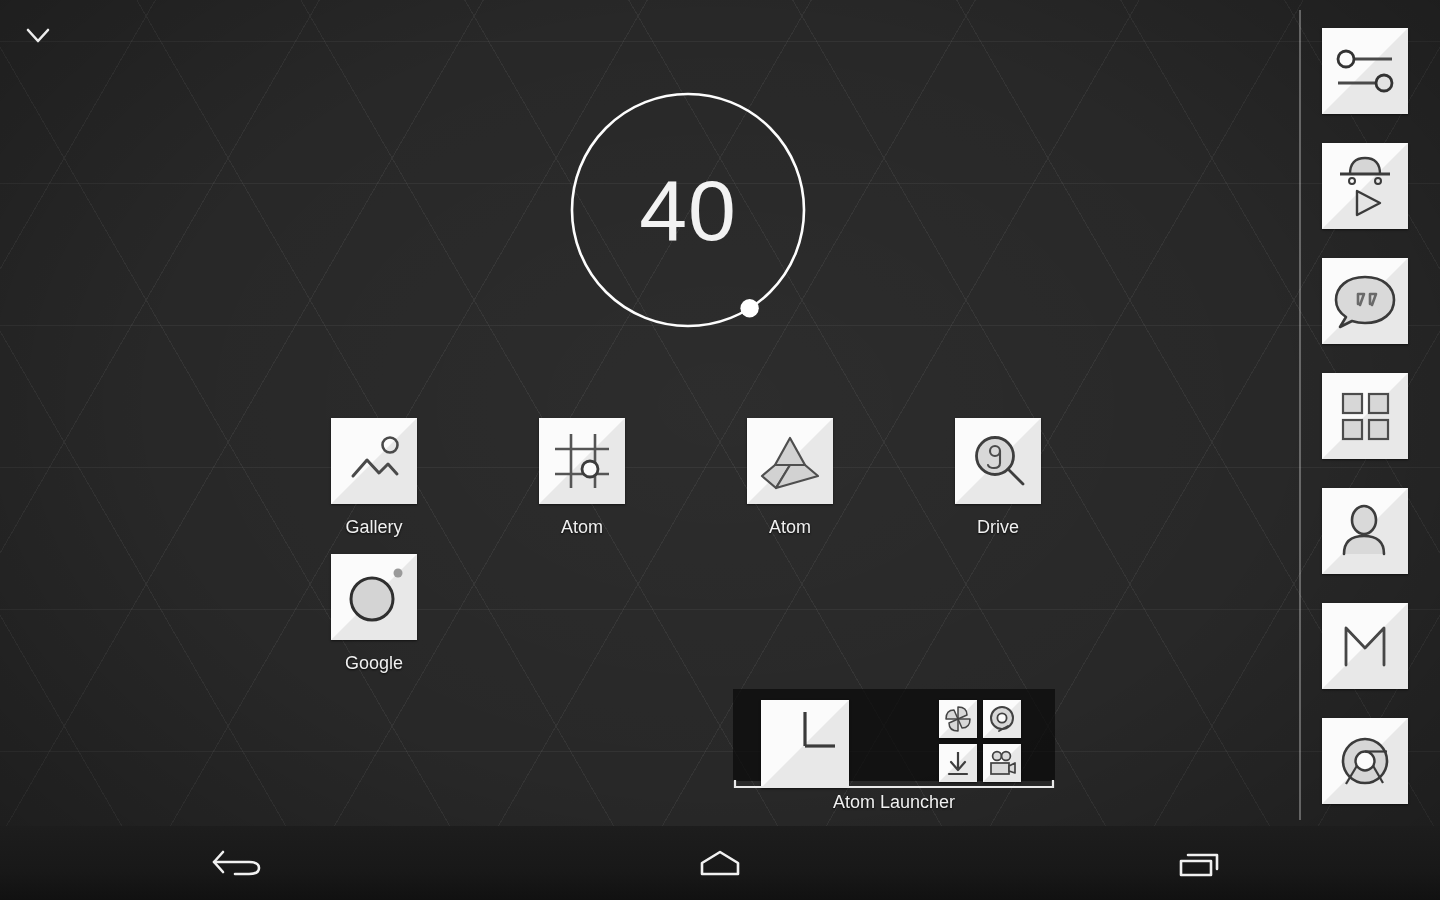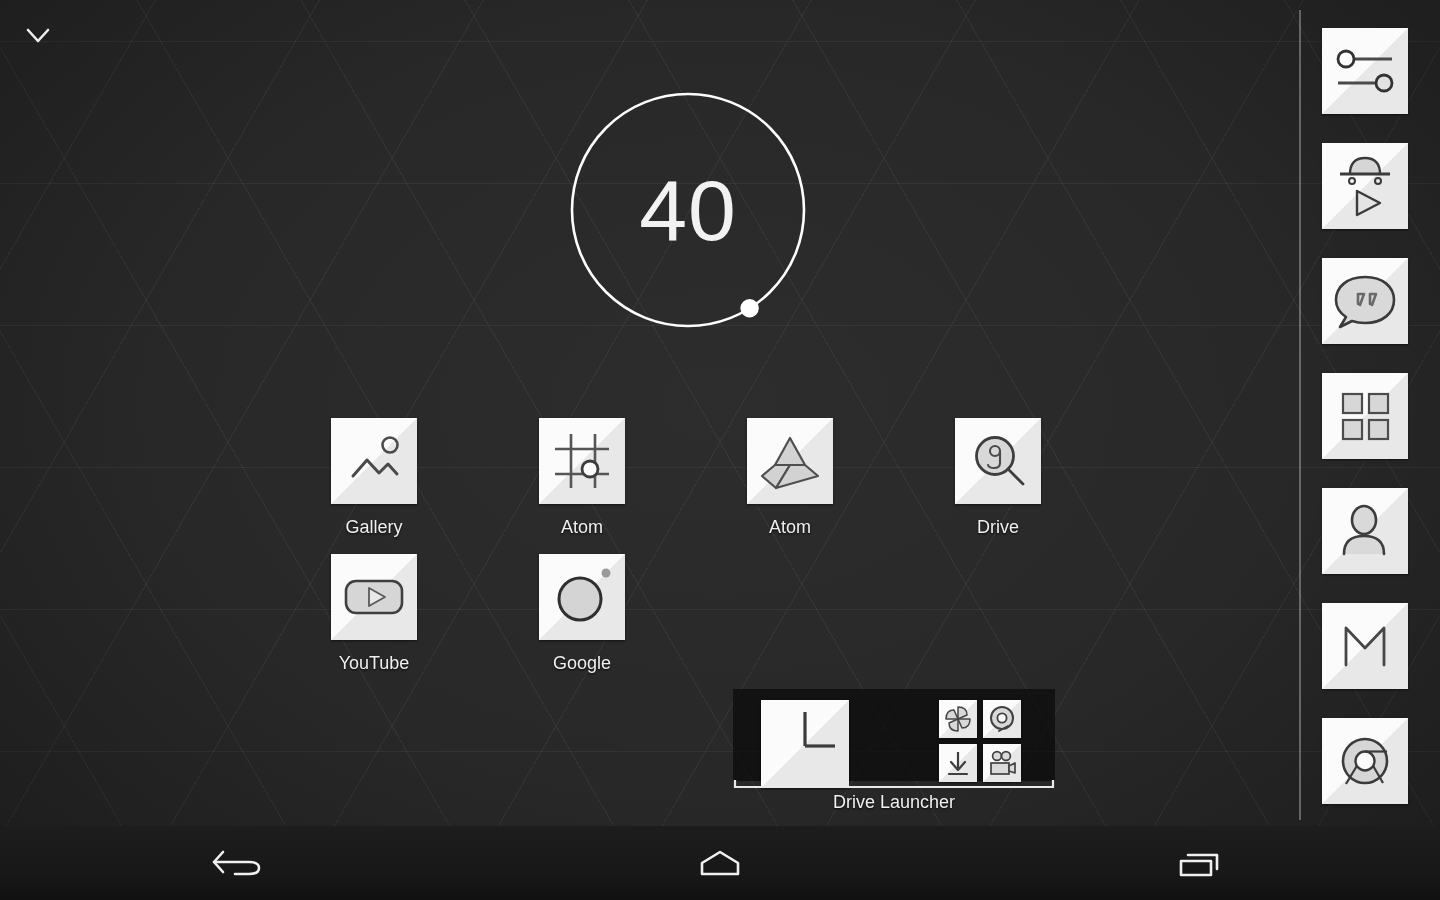--- a/index.html
+++ b/index.html
@@ -191,30 +191,20 @@
             <ellipse cx="40" cy="33" rx="5" ry="5" fill="none" stroke="#4a4a4a" stroke-width="2.1"></ellipse>
             <path d="M45 33 L45 45 Q45 50 39 50 Q34 50 33 47" fill="none" stroke="#4a4a4a" stroke-width="2.1" stroke-linecap="round"></path>
           </svg>
         </div>
         <div class="app-label">Drive</div>
       </div>
     </div>
 
     <div class="grid-row">
 
-      <div class="app-cell">
-        <div class="icon-tile">
-          <svg width="86" height="86" viewBox="0 0 86 86">
-            <polygon points="0,86 86,0 86,86" fill="#dcdcdc" opacity=".62"></polygon>
-            <rect x="15" y="27" width="56" height="32" rx="10" ry="10" fill="#d6d6d6" stroke="#3f3f3f" stroke-width="2.6"></rect>
-            <polygon points="38,34 54,43 38,52" fill="#e8e8e8" stroke="#5a5a5a" stroke-width="1.8" stroke-linejoin="round"></polygon>
-          </svg>
-        </div>
-        <div class="app-label">YouTube</div>
-      </div>
 
       <div class="app-cell">
         <div class="icon-tile">
           <svg width="86" height="86" viewBox="0 0 86 86">
             <polygon points="0,86 86,0 86,86" fill="#dcdcdc" opacity=".62"></polygon>
             <circle cx="41" cy="45" r="21" fill="#d4d4d4" stroke="#2f2f2f" stroke-width="3"></circle>
             <circle cx="67" cy="19" r="4.5" fill="#9a9a9a"></circle>
           </svg>
         </div>
         <div class="app-label">Google</div>
@@ -268,21 +258,21 @@
               <rect x="8" y="19" width="18" height="11" fill="#dadada" stroke="#414141" stroke-width="1.7"></rect>
               <polygon points="26,22 32,19 32,29 26,27" fill="#dadada" stroke="#414141" stroke-width="1.7" stroke-linejoin="round"></polygon>
             </svg>
           </div>
         </div>
       </div>
 
       <svg id="folder-bracket" viewBox="0 0 322 12">
         <polyline points="2,2 2,9 320,9 320,2" fill="none" stroke="#e9e9e9" stroke-width="2.2"></polyline>
       </svg>
-      <div id="folder-label">Drive Launcher</div>
+      <div id="folder-label">Atom Launcher</div>
     </div>
   </div>
 
   <div id="dock-divider"></div>
   <div id="dock">
 
     <div class="dock-tile">
       <svg width="86" height="86" viewBox="0 0 86 86">
         <polygon points="0,86 86,0 86,86" fill="#dcdcdc" opacity=".62"></polygon>
         <line x1="26" y1="31" x2="70" y2="31" stroke="#4a4a4a" stroke-width="2.8"></line>

